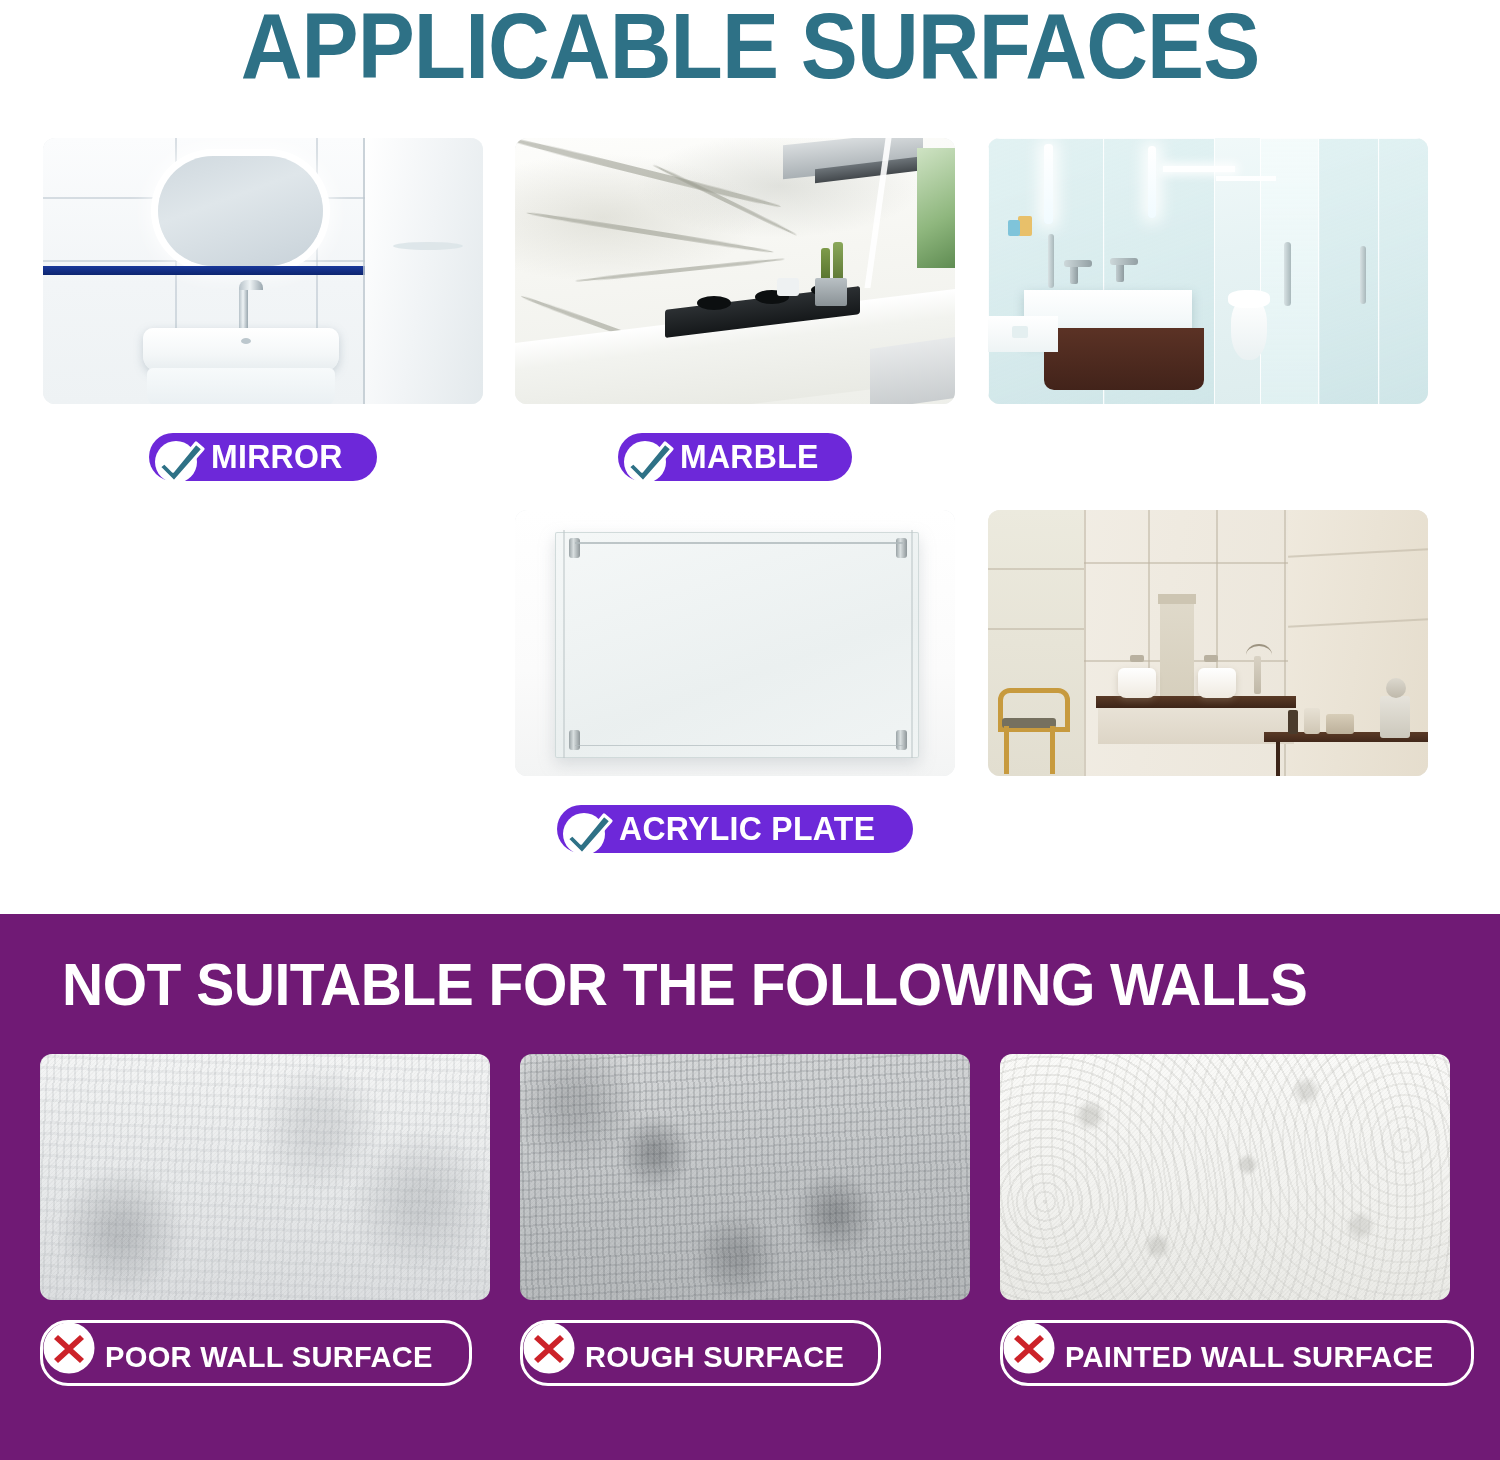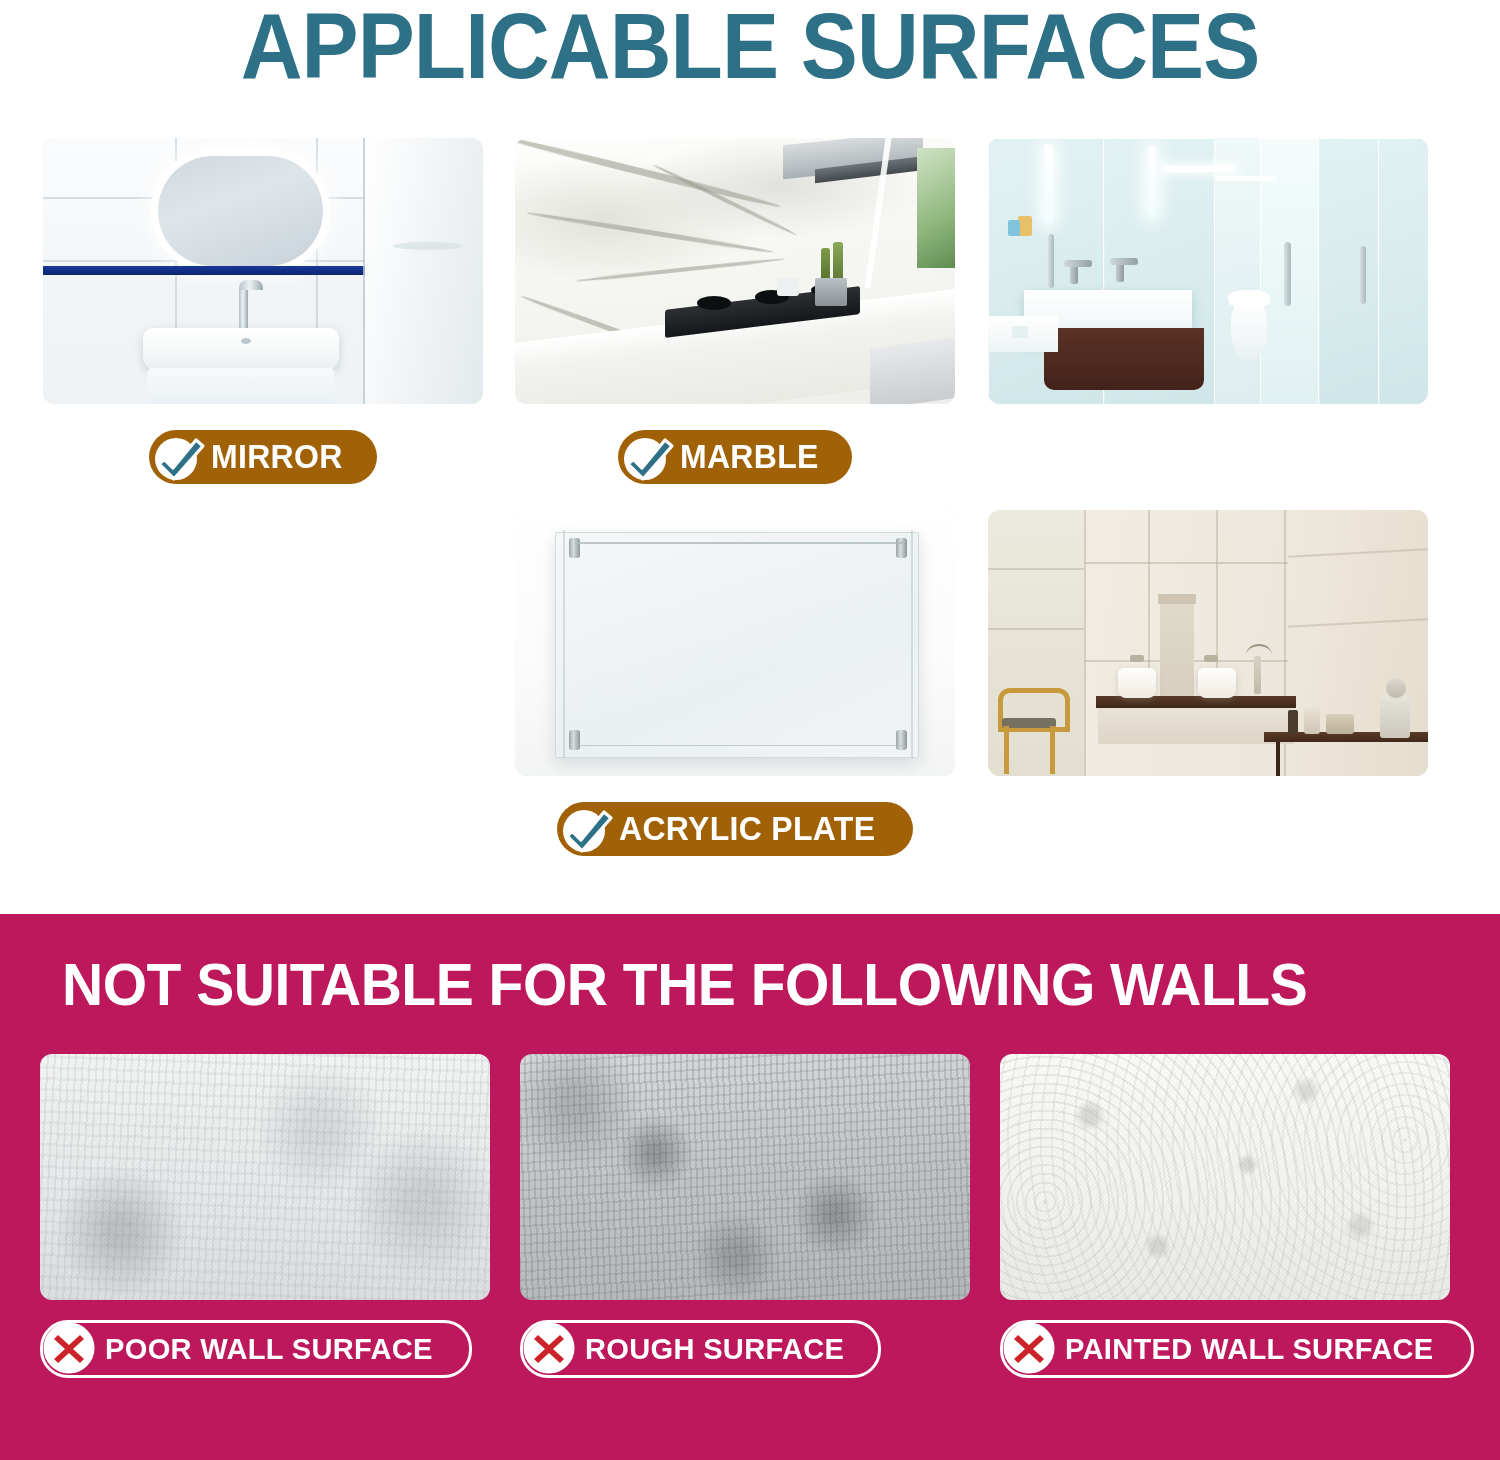--- a/index.html
+++ b/index.html
@@ -59,22 +59,22 @@
     height:62px;
     margin-top:22px;
     display:flex;
     align-items:center;
   }
   .pill-wrap.center{justify-content:center;}
   .pill{
     position:relative;
     display:inline-flex;
     align-items:center;
-    height:54px;
-    background:#a16207;
+    height:48px;
+    background:#6d28d9;
     border-radius:28px;
     padding:0 30px 0 62px;
   }
   .pill-label{
     font-size:33px;
     font-weight:bold;
     color:#ffffff;
     letter-spacing:0.3px;
     white-space:nowrap;
     transform:scaleX(0.97);
@@ -83,21 +83,21 @@
   .check-badge{
     position:absolute;
     left:-3px;top:-7px;
     width:66px;height:66px;
     pointer-events:none;
   }
 
   
   .bottom-section{
     position:absolute;left:0;top:914px;width:1500px;height:546px;
-    background:#be185d;
+    background:#701a75;
   }
   .sub-title{
     position:absolute;left:62px;top:38px;
     font-size:60px;
     line-height:66px;
     font-weight:bold;
     color:#ffffff;
     letter-spacing:-0.5px;
     transform:scaleX(0.95);
     transform-origin:left top;
@@ -120,21 +120,21 @@
     margin-top:20px;
     display:flex;align-items:center;
   }
   .pill-out{
     position:relative;
     display:inline-flex;
     align-items:center;
     height:52px;
     border:3px solid #ffffff;
     border-radius:28px;
-    padding:0 26px 0 62px;
+    padding:8px 26px 0 62px;
     background:transparent;
   }
   .pill-out .pill-label{font-size:30px;}
   .x-badge{
     position:absolute;
     left:-4px;top:-5px;
     width:60px;height:60px;
     pointer-events:none;
   }
 

